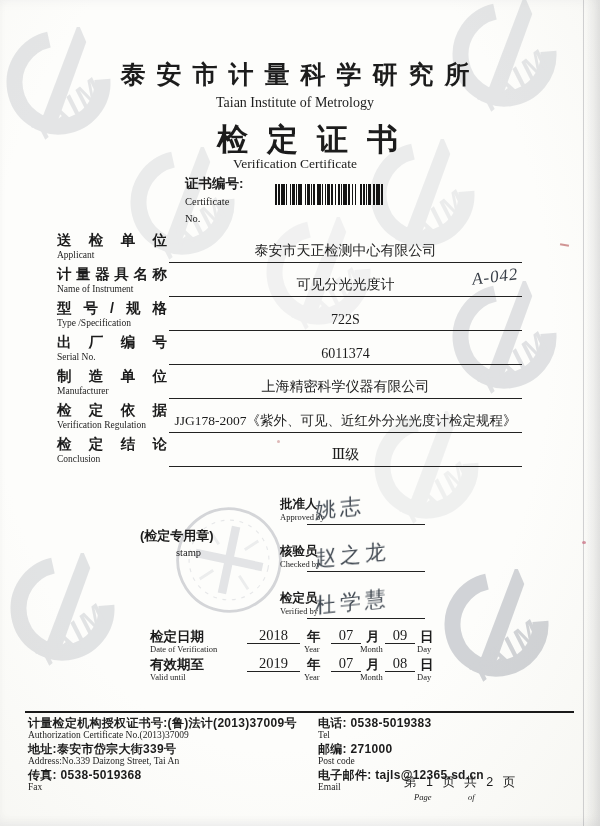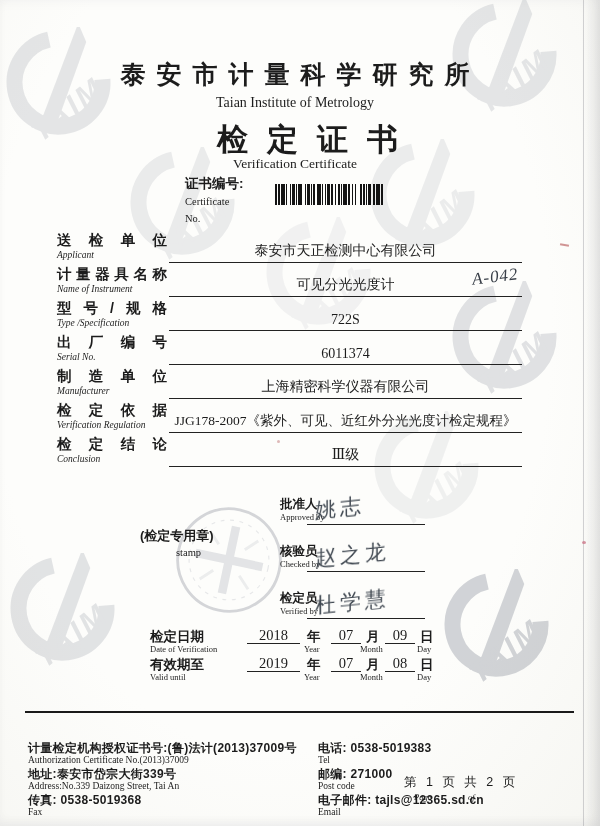--- a/index.html
+++ b/index.html
@@ -36,21 +36,21 @@
   .barcode-box{position:absolute;left:256px;top:184px;width:146px;z-index:3;}
   .bars{display:flex;justify-content:center;height:21px;}
   .bars i{display:block;height:100%;}
   .bars i.b{background:#131313;}
   .barcode-num{text-align:center;font-size:13.5px;letter-spacing:1.5px;margin-top:1px;}
   
   .fields{position:absolute;left:57px;top:229px;width:465px;z-index:3;}
   .frow{position:relative;height:34px;}
   .f-label{position:absolute;left:0;top:4px;width:112px;}
   .f-zh{font-family:"Liberation Sans","DejaVu Sans",sans-serif;font-weight:bold;font-size:14.5px;line-height:15px;width:110px;text-align:justify;text-align-last:justify;}
-  .f-en{font-size:9.5px;line-height:10.5px;margin-top:2px;white-space:nowrap;font-style:italic;}
+  .f-en{font-size:9.5px;line-height:10.5px;margin-top:2px;white-space:nowrap;}
   .f-value{position:absolute;left:112px;right:0;bottom:0;border-bottom:1.5px solid #222;text-align:center;font-size:14px;padding-bottom:2px;}
   .annotation{position:absolute;left:415px;top:38px;font-style:italic;font-size:17px;color:#3a4049;transform:rotate(-7deg);letter-spacing:1px;white-space:nowrap;}
   
   .stamp-label{position:absolute;left:140px;top:527px;z-index:3;}
   .stamp-label .zh{font-family:"Liberation Sans","DejaVu Sans",sans-serif;font-weight:bold;font-size:13px;}
   .stamp-label .en{font-size:10.5px;margin-top:2px;margin-left:36px;}
   .stamp{position:absolute;left:172px;top:503px;width:114px;height:114px;z-index:2;transform:rotate(12deg);opacity:.6;}
   
   .sigs{position:absolute;left:280px;top:487px;width:180px;z-index:3;}
   .sig-row{position:relative;height:47px;}
@@ -64,21 +64,21 @@
   .d-zh{position:absolute;left:0;top:1px;font-family:"Liberation Sans","DejaVu Sans",sans-serif;font-weight:bold;font-size:13.5px;}
   .d-en{position:absolute;left:0;top:17px;font-size:8.5px;white-space:nowrap;}
   .d-num{position:absolute;top:0;height:16px;border-bottom:1.3px solid #222;text-align:center;font-size:14.5px;line-height:16px;}
   .n1{left:97px;width:53px;} .n2{left:181px;width:30px;} .n3{left:235px;width:30px;}
   .d-u{position:absolute;top:1px;font-family:"Liberation Sans","DejaVu Sans",sans-serif;font-weight:bold;font-size:13.5px;}
   .u1{left:157px;} .u2{left:216px;} .u3{left:270px;}
   .d-ue{position:absolute;top:17px;font-size:8.5px;}
   .ue1{left:154px;} .ue2{left:210px;} .ue3{left:267px;}
   
   .footer-rule{position:absolute;left:25px;right:26px;top:711px;border-top:2px solid #1a1a1a;z-index:3;}
-  .fcol{position:absolute;top:716px;z-index:3;margin-top:25px;}
+  .fcol{position:absolute;top:716px;z-index:3;}
   .fcol-l{left:28px;width:290px;}
   .fcol-r{left:318px;width:260px;}
   .fpair{margin-bottom:1px;}
   .fzh{font-family:"Liberation Sans","DejaVu Sans",sans-serif;font-weight:bold;font-size:12px;line-height:14px;letter-spacing:.3px;}
   .fen{font-size:9.5px;line-height:11px;}
   .pageno{position:absolute;left:404px;top:774px;z-index:3;}
   .pageno .line{font-family:"Liberation Sans","DejaVu Sans",sans-serif;font-size:12.5px;letter-spacing:3px;}
   .pageno .sub{position:relative;height:12px;font-size:8.5px;font-style:italic;}
   .pageno .p{position:absolute;left:10px;top:1px;}
   .pageno .o{position:absolute;left:64px;top:1px;}

